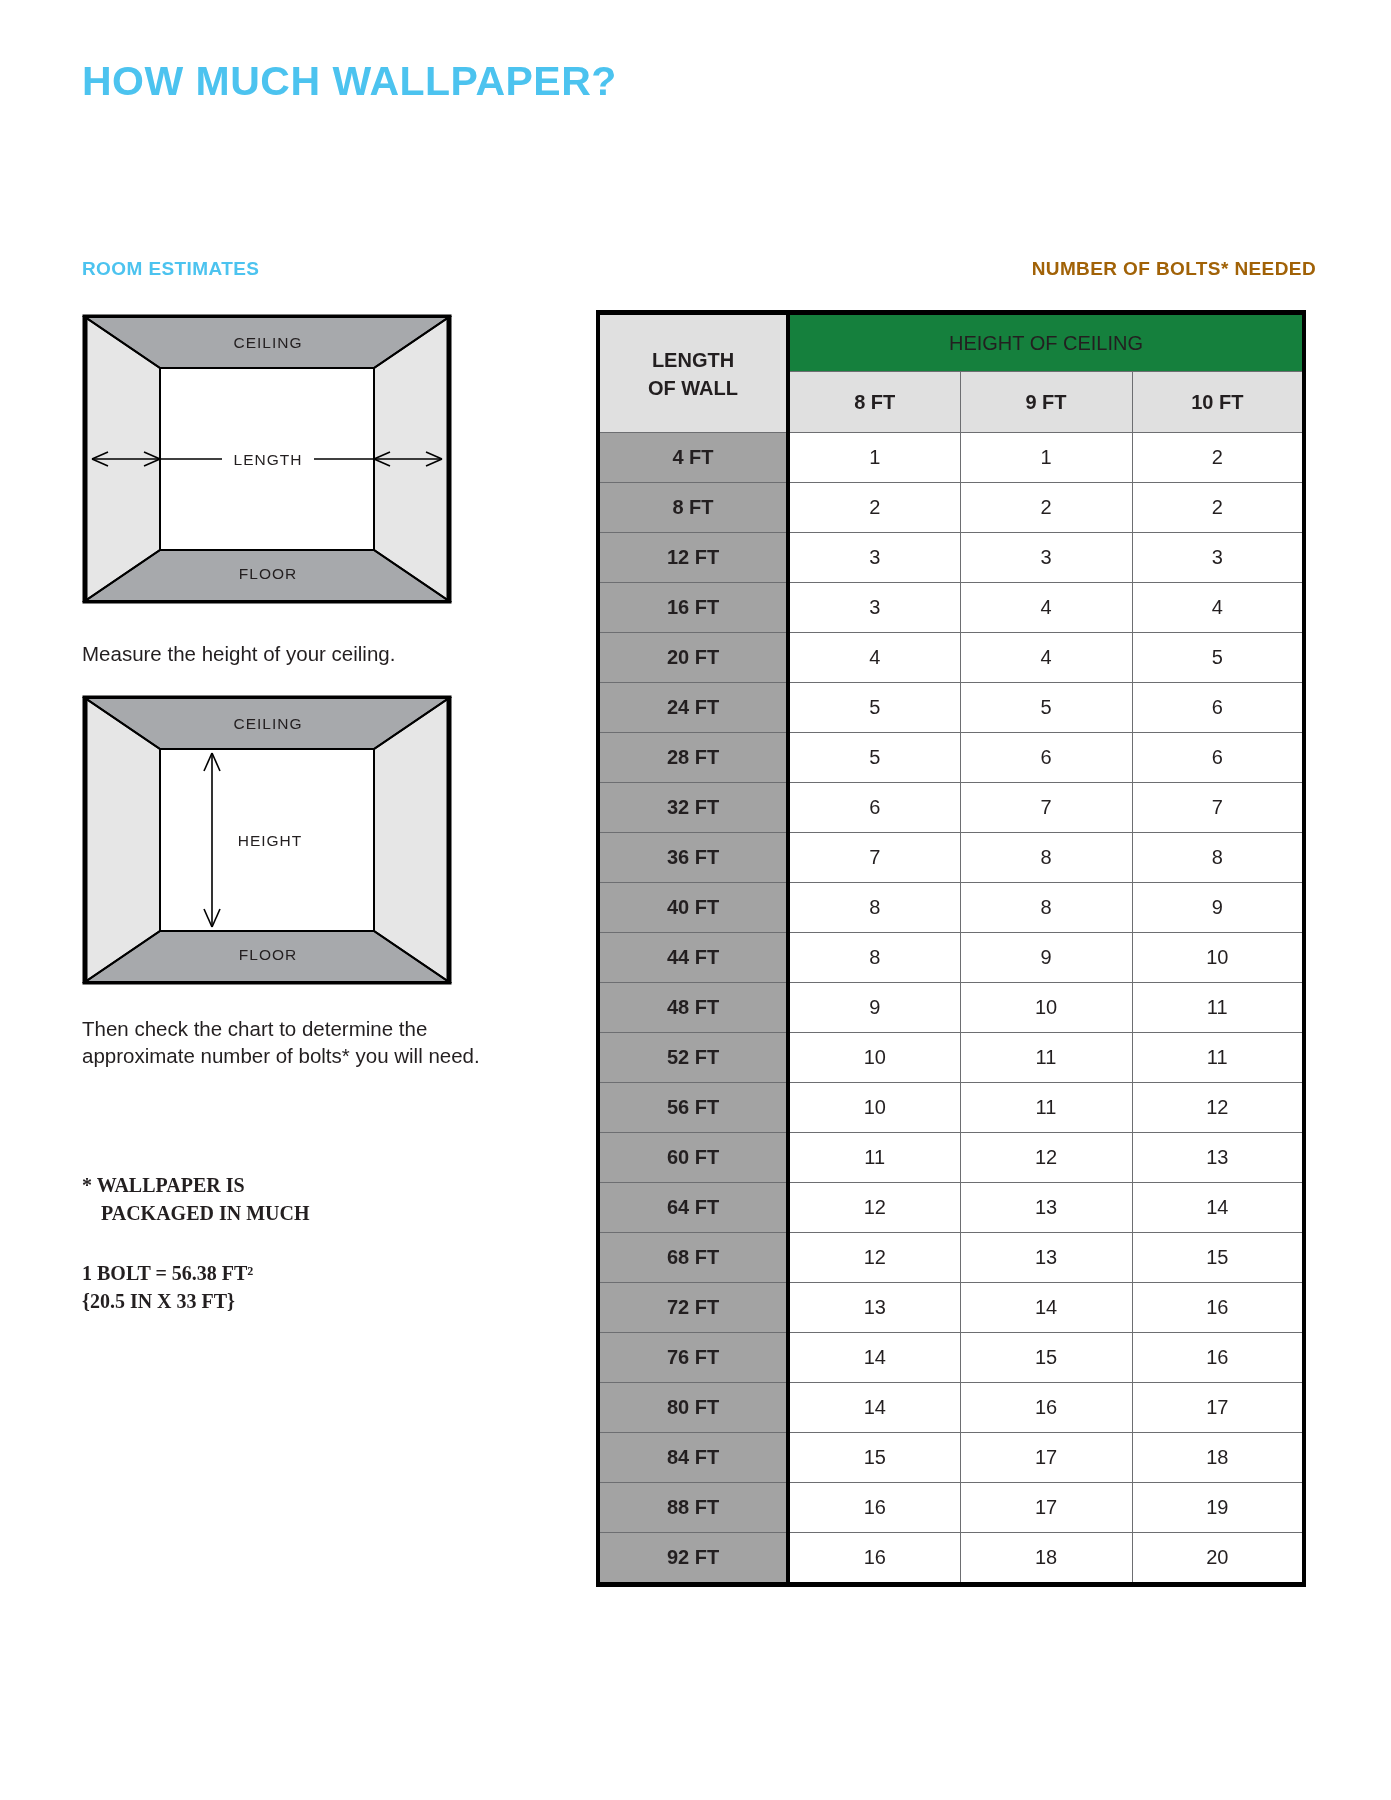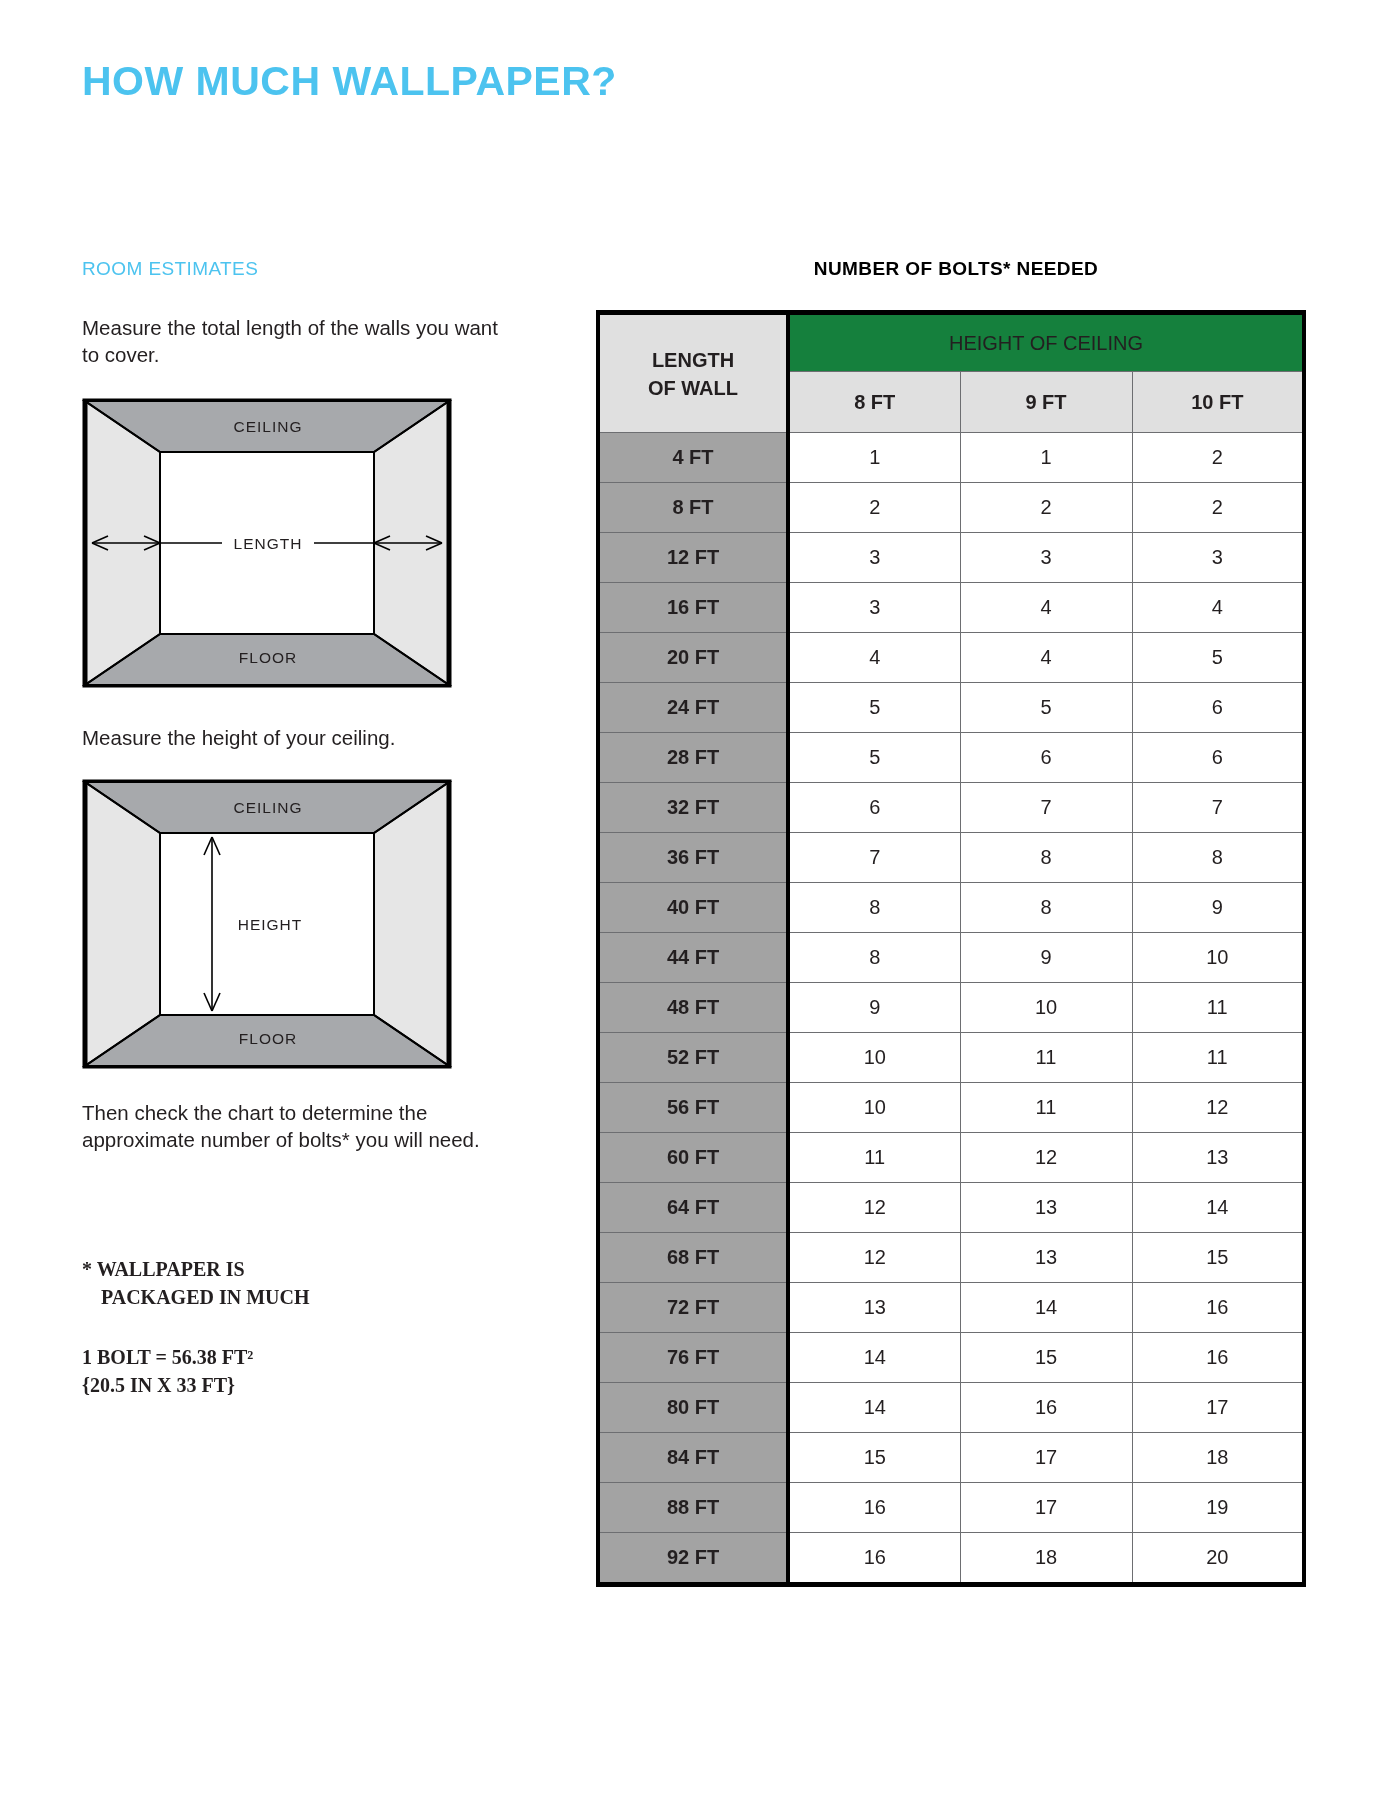--- a/index.html
+++ b/index.html
@@ -36,21 +36,21 @@
 
   
   .left-col {
     position: absolute;
     left: 82px;
     top: 258px;
     width: 420px;
   }
   .section-head {
     font-size: 19px;
-    font-weight: normal;
+    font-weight: bold;
     color: #4cc3ef;
     letter-spacing: 0.4px;
     margin: 0 0 34px 0;
   }
   .body-text {
     font-size: 20.5px;
     line-height: 27px;
     color: #231f20;
     margin: 0;
   }
@@ -82,23 +82,23 @@
   
   .right-col {
     position: absolute;
     left: 596px;
     top: 258px;
     width: 720px;
   }
   .table-head-label {
     font-size: 19px;
     font-weight: bold;
-    color: #000000;
+    color: #a16207;
     letter-spacing: 0.4px;
-    text-align: center;
+    text-align: right;
     margin: 0 0 30px 0;
   }
 
   table.bolts {
     border-collapse: collapse;
     width: 710px;
     table-layout: fixed;
   }
   table.bolts td, table.bolts th {
     border: 1px solid #6d6e71;
@@ -156,21 +156,20 @@
 <body>
 
 <div class="page">
 
   <div class="title">HOW MUCH WALLPAPER?</div>
 
   <div class="left-col">
 
     <div class="section-head">ROOM ESTIMATES</div>
 
-    <p class="body-text">Measure the total length of the walls you want to cover.</p>
 
     <div class="room" style="height:290px;">
       <svg width="370" height="290" viewBox="0 0 370 290" xmlns="http://www.w3.org/2000/svg">
 
         <rect x="3" y="3" width="364" height="284" fill="#e6e6e6" stroke="#000" stroke-width="5"></rect>
 
         <polygon points="3,3 367,3 292,54 78,54" fill="#a7a9ac" stroke="#000" stroke-width="2"></polygon>
 
         <polygon points="3,287 367,287 292,236 78,236" fill="#a7a9ac" stroke="#000" stroke-width="2"></polygon>
 

